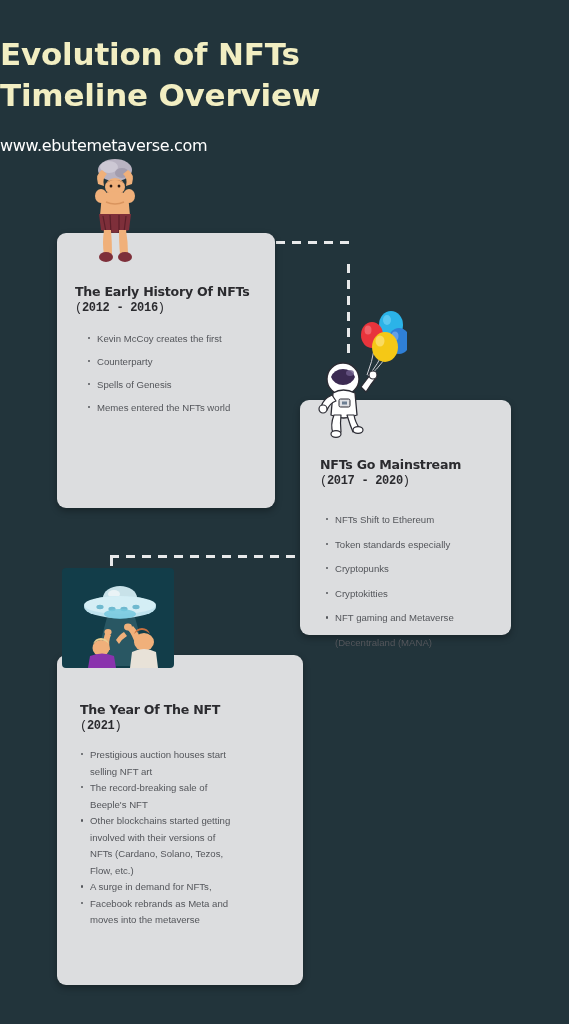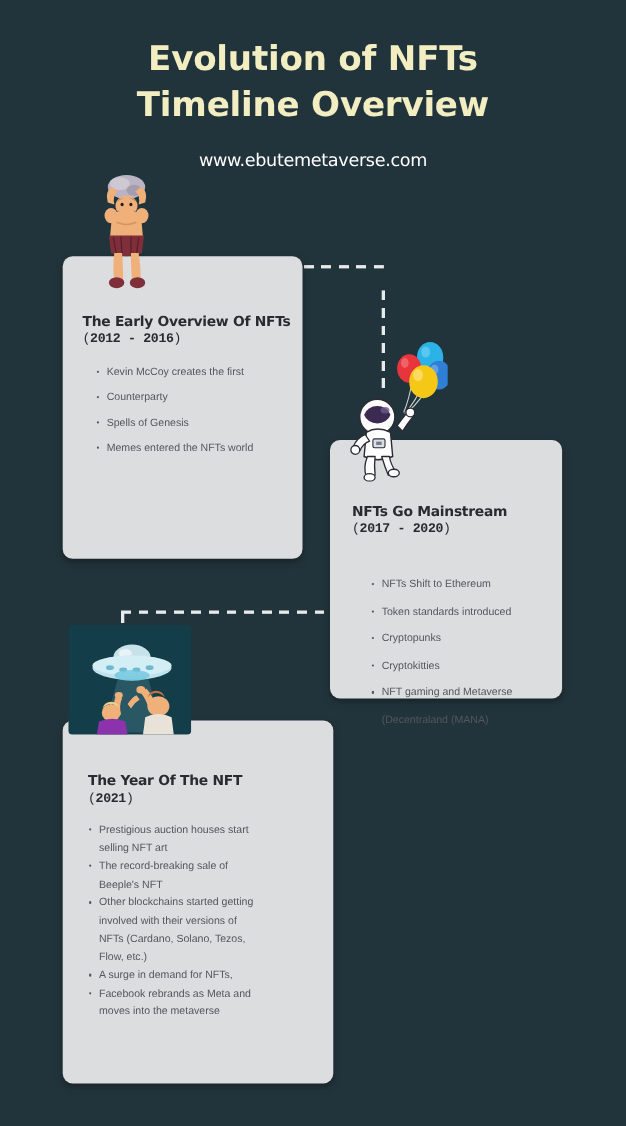--- a/index.html
+++ b/index.html
@@ -21,21 +21,21 @@
     background: #22343b;
     overflow: hidden;
   }
 
   
   .header {
     position: absolute;
     left: 0;
     top: 34px;
     width: 569px;
-    text-align: center;
+    text-align: left;
   }
   .title-line {
     font-size: 31px;
     font-weight: 700;
     color: #f2eec2;
     letter-spacing: -0.2px;
     line-height: 1.33;
     font-family: "DejaVu Sans", sans-serif;
   }
   .subtitle {
@@ -102,21 +102,21 @@
   #card-1 { left: 57px; top: 233px; width: 218px; height: 275px; }
   #card-1 .card-heading { position: absolute; left: 18px; top: 50px; }
   #card-1 .card-years   { position: absolute; left: 18px; top: 67px; }
   #card-1 .bullets      { position: absolute; left: 29px; top: 98px; width: 180px; }
   #card-1 .bullets li   { margin-bottom: 7.5px; }
 
   
   #card-2 { left: 300px; top: 400px; width: 211px; height: 235px; }
   #card-2 .card-heading { position: absolute; left: 20px; top: 56px; }
   #card-2 .card-years   { position: absolute; left: 20px; top: 73px; }
-  #card-2 .bullets      { position: absolute; left: 36px; top: 112px; width: 180px; margin-top: 12px; }
+  #card-2 .bullets      { position: absolute; left: 24px; top: 112px; width: 180px; }
   #card-2 .bullets li   { margin-bottom: 9px; }
   #card-2 .bullets li.cont { margin-bottom: 0; }
 
   
   #card-3 { left: 57px; top: 655px; width: 246px; height: 330px; }
   #card-3 .card-heading { position: absolute; left: 23px; top: 46px; }
   #card-3 .card-years   { position: absolute; left: 23px; top: 63px; }
   #card-3 .bullets      { position: absolute; left: 22px; top: 92px; width: 190px; }
   #card-3 .bullets li   { margin-bottom: 1px; }
 
@@ -160,36 +160,36 @@
     <div class="title-line">Timeline Overview</div>
     <div class="subtitle">www.ebutemetaverse.com</div>
   </div>
 
   <div class="dash-h" id="conn-1-h"></div>
   <div class="dash-v" id="conn-1-v"></div>
   <div class="dash-h" id="conn-2-h"></div>
   <div class="dash-v" id="conn-2-v"></div>
 
   <div class="card" id="card-1">
-    <div class="card-heading">The Early Overview Of NFTs</div>
+    <div class="card-heading">The Early History Of NFTs</div>
     <div class="card-years"><span class="paren">(</span><span>2012 - 2016</span><span class="paren">)</span></div>
     <ul class="bullets">
       <li>Kevin McCoy creates the first</li>
       <li>Counterparty</li>
       <li>Spells of Genesis</li>
       <li>Memes entered the NFTs world</li>
     </ul>
   </div>
 
   <div class="card" id="card-2">
     <div class="card-heading">NFTs Go Mainstream</div>
     <div class="card-years"><span class="paren">(</span><span>2017 - 2020</span><span class="paren">)</span></div>
     <ul class="bullets">
       <li>NFTs Shift to Ethereum</li>
-      <li>Token standards introduced</li>
+      <li>Token standards especially</li>
       <li>Cryptopunks</li>
       <li>Cryptokitties</li>
       <li>NFT gaming and Metaverse</li>
       <li class="cont">(Decentraland (MANA)</li>
     </ul>
   </div>
 
   <div class="card" id="card-3">
     <div class="card-heading">The Year Of The NFT</div>
     <div class="card-years"><span class="paren">(</span><span>2021</span><span class="paren">)</span></div>

